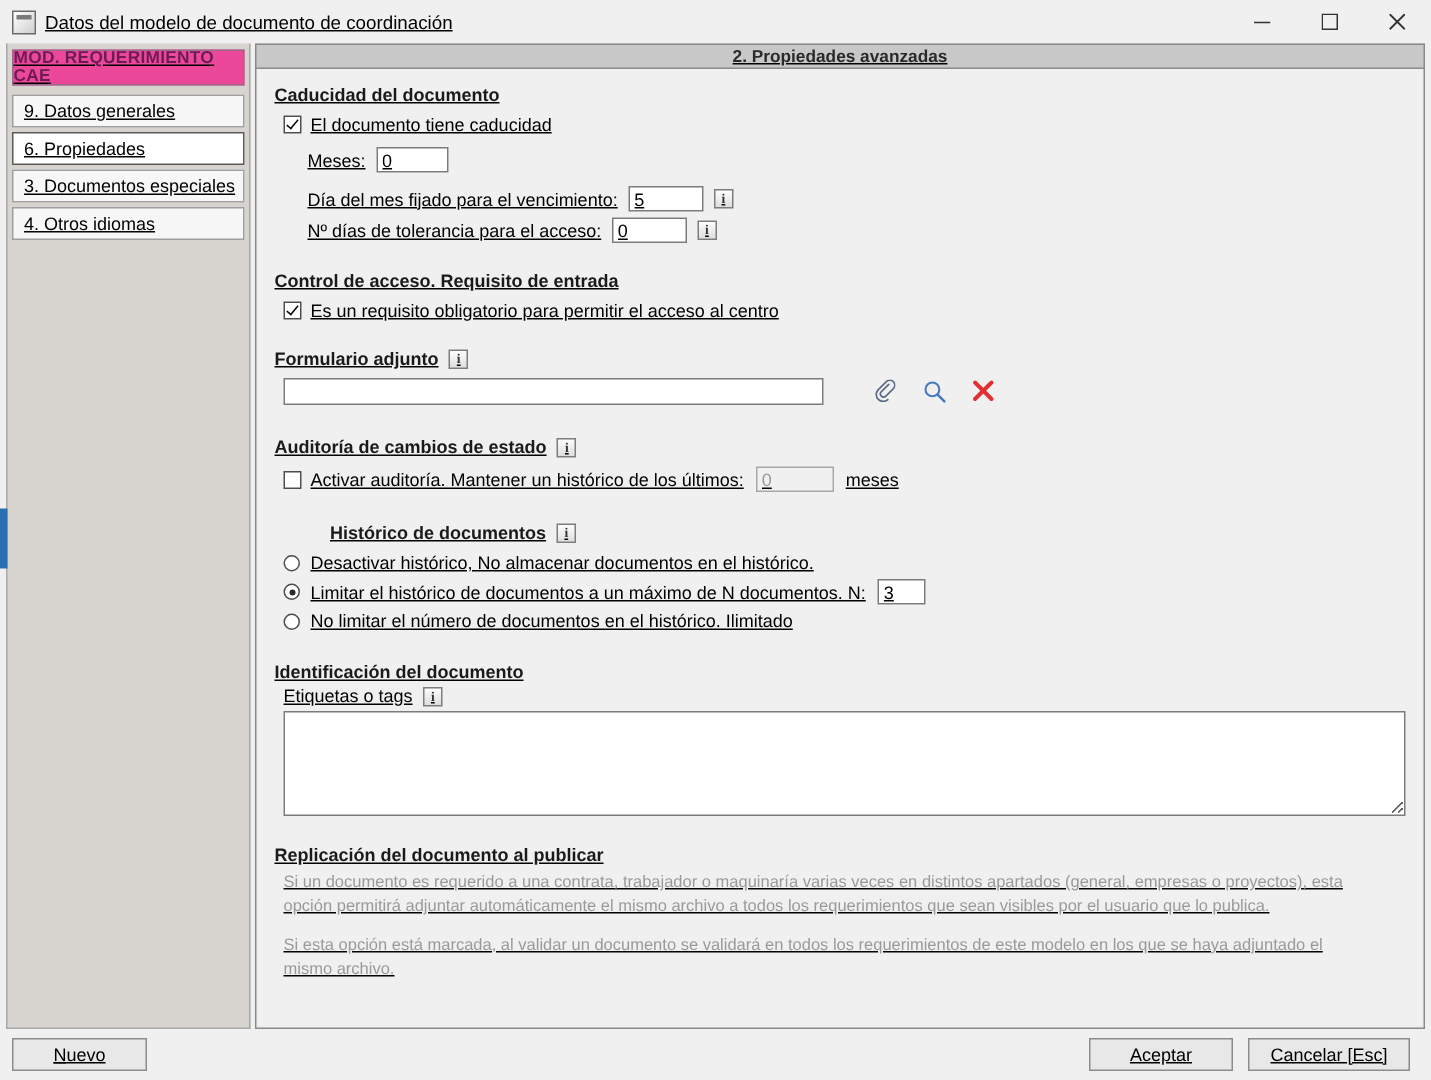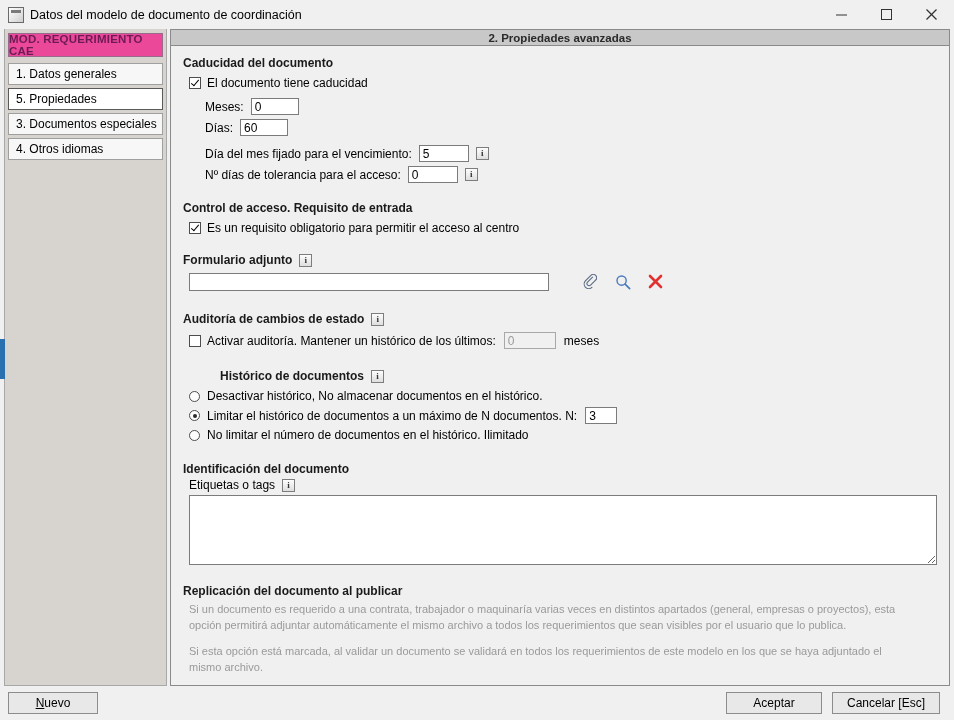--- a/index.html
+++ b/index.html
@@ -15,20 +15,21 @@
     color: #000;
     overflow: hidden;
   }
   .window {
     position: relative;
     width: 954px;
     height: 720px;
     background: #f0f0f0;
     display: flex;
     flex-direction: column;
+    text-decoration: underline;
   }
   
   .titlebar {
     height: 29px;
     background: #f0f0f0;
     display: flex;
     align-items: center;
     flex: none;
   }
   .titlebar-icon {
@@ -357,24 +358,24 @@
         </svg>
     </div>
   </div>
 
   <div class="content">
 
     <div class="sidebar">
       <div class="sidebar-marker"></div>
       <div class="nav-header">MOD. REQUERIMIENTO CAE</div>
       <div class="nav-item">
-        <span>1. Datos generales</span>
+        <span>9. Datos generales</span>
       </div>
       <div class="nav-item selected">
-        <span>5. Propiedades</span>
+        <span>6. Propiedades</span>
       </div>
       <div class="nav-item">
         <span>3. Documentos especiales</span>
       </div>
       <div class="nav-item">
         <span>4. Otros idiomas</span>
       </div>
     </div>
 
     <div class="panel">
@@ -386,24 +387,20 @@
         <div class="row indent1">
           <span class="chk checked"></span>
           <span class="lbl">El documento tiene caducidad</span>
         </div>
 
         <div class="row indent2" style="margin-top:8px;">
           <span class="field-label">Meses:</span>
           <input class="tf w-meses" type="text" value="0" style="">
         </div>
 
-        <div class="row indent2">
-          <span class="field-label">Días:</span>
-          <input class="tf w-dias" type="text" value="60" style="">
-        </div>
 
         <div class="row indent2" style="margin-top:9px;">
           <span class="field-label">Día del mes fijado para el vencimiento:</span>
           <input class="tf w-num" type="text" value="5" style="">
           <span class="info-icon ml">i</span>
         </div>
 
         <div class="row indent2">
           <span class="field-label">Nº días de tolerancia  para el acceso:</span>
           <input class="tf w-num" type="text" value="0" style="">

